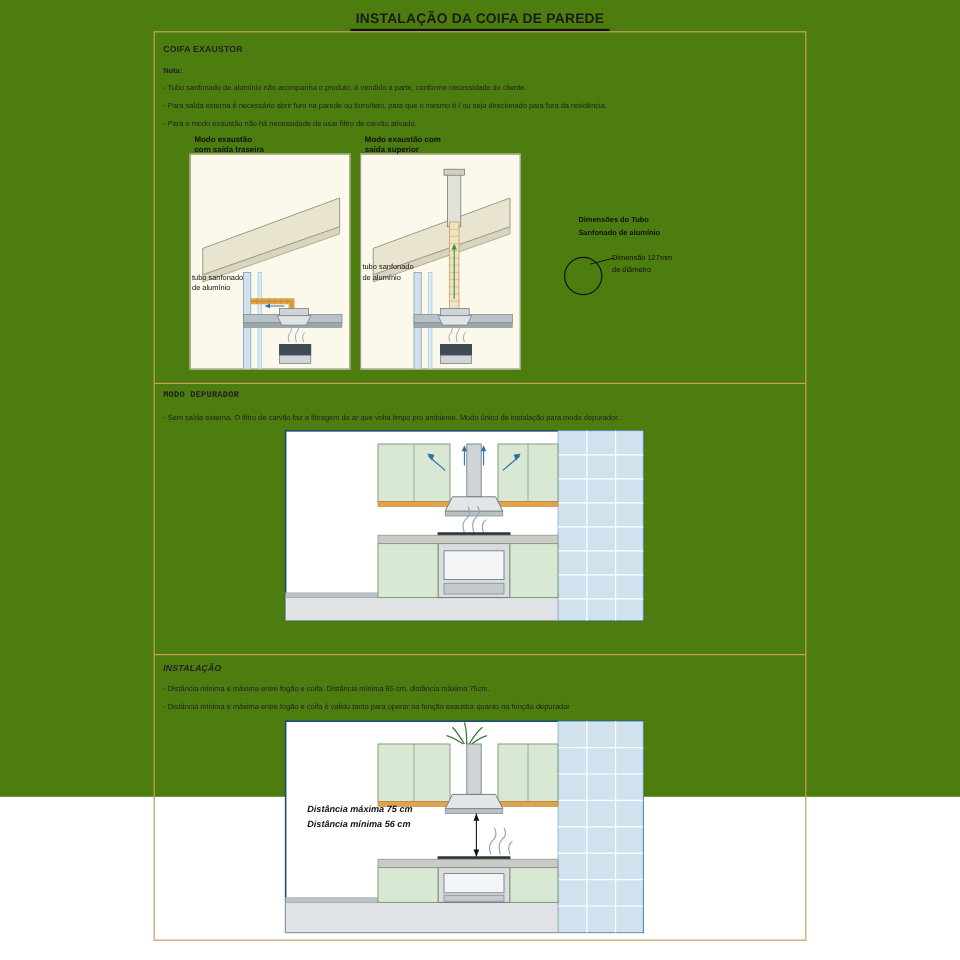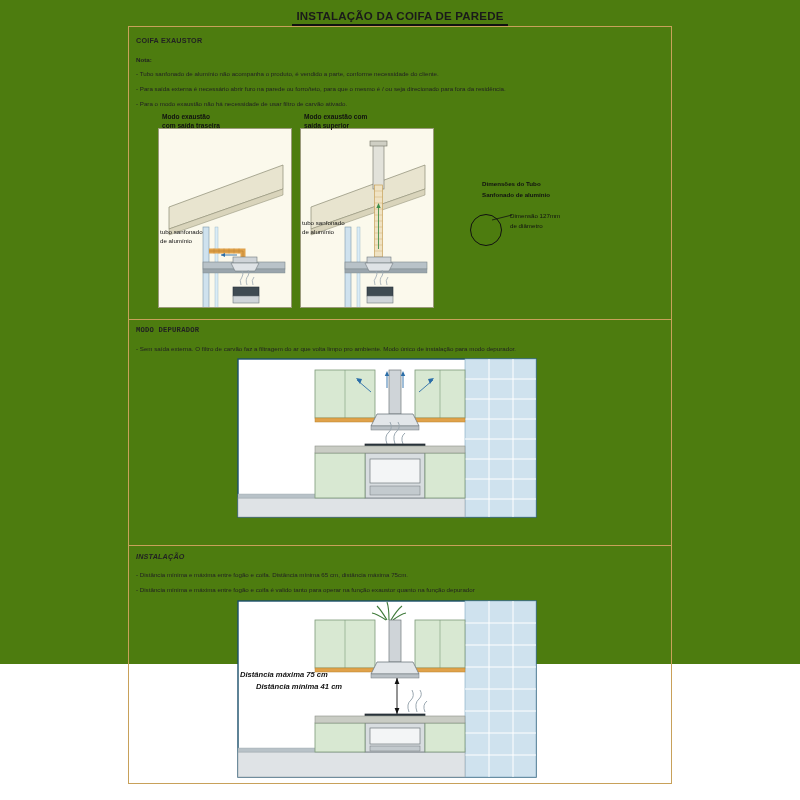--- a/index.html
+++ b/index.html
@@ -339,16 +339,16 @@
     <rect x="128" y="114" width="60" height="9" fill="#2f3a41" stroke="#1f272c" stroke-width="0.7"></rect>
     <rect x="128" y="123" width="60" height="29" fill="#d8dde0" stroke="#70787d" stroke-width="0.8"></rect>
     <rect x="133" y="128" width="50" height="16" fill="#f3f5f6" stroke="#70787d" stroke-width="0.7"></rect>
     <rect x="133" y="146" width="50" height="5" fill="#c3cace" stroke="#70787d" stroke-width="0.5"></rect>
 
     <rect x="78" y="123" width="50" height="29" fill="#d8e8d2" stroke="#7d9a78" stroke-width="0.8"></rect>
     <rect x="188" y="123" width="40" height="29" fill="#d8e8d2" stroke="#7d9a78" stroke-width="0.8"></rect>
     <rect x="78" y="116" width="150" height="7" fill="#c9ccc4" stroke="#8b8f87" stroke-width="0.6"></rect>
   </svg>
 
-  <div class="lbl b" style="left:240px; top:671px; font-size:7.6px; font-style:italic;">Distância máxima 75 cm</div>
-  <div class="lbl b" style="left:256px; top:683px; font-size:7.6px; font-style:italic;">Distância mínima 41 cm</div>
+  <div class="lbl b" style="left:256px; top:671px; font-size:7.6px; font-style:italic;">Distância máxima 75 cm</div>
+  <div class="lbl b" style="left:256px; top:683px; font-size:7.6px; font-style:italic;">Distância mínima 56 cm</div>
 
 </div>
 
 </body></html>

